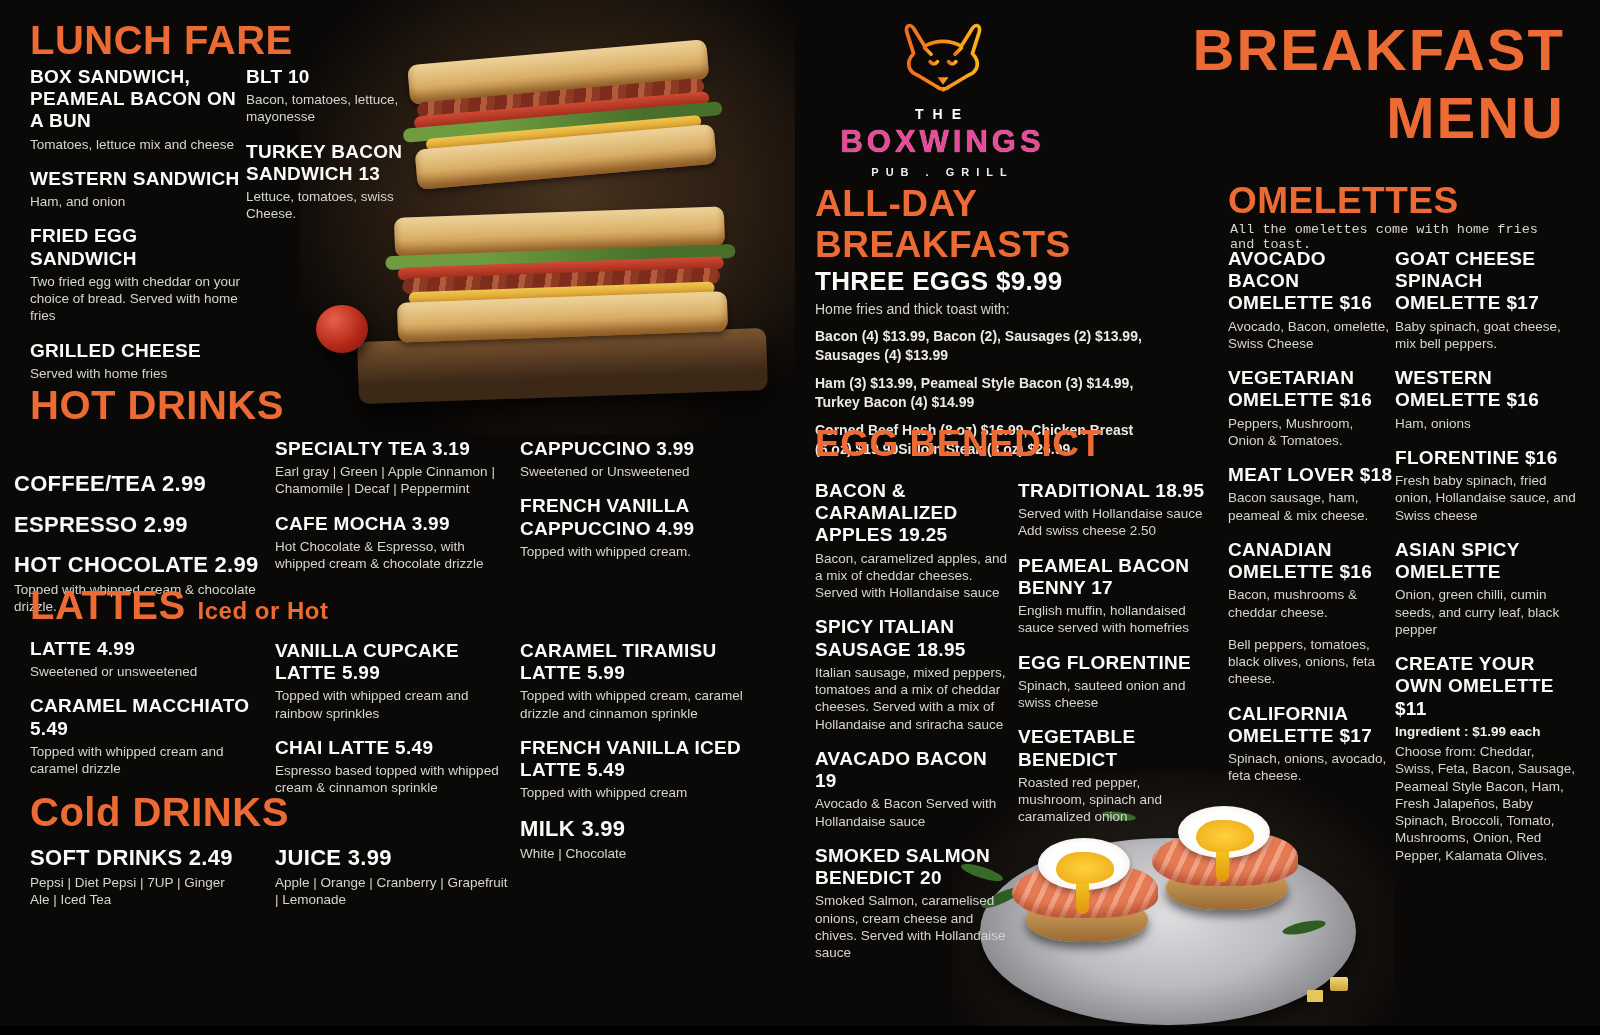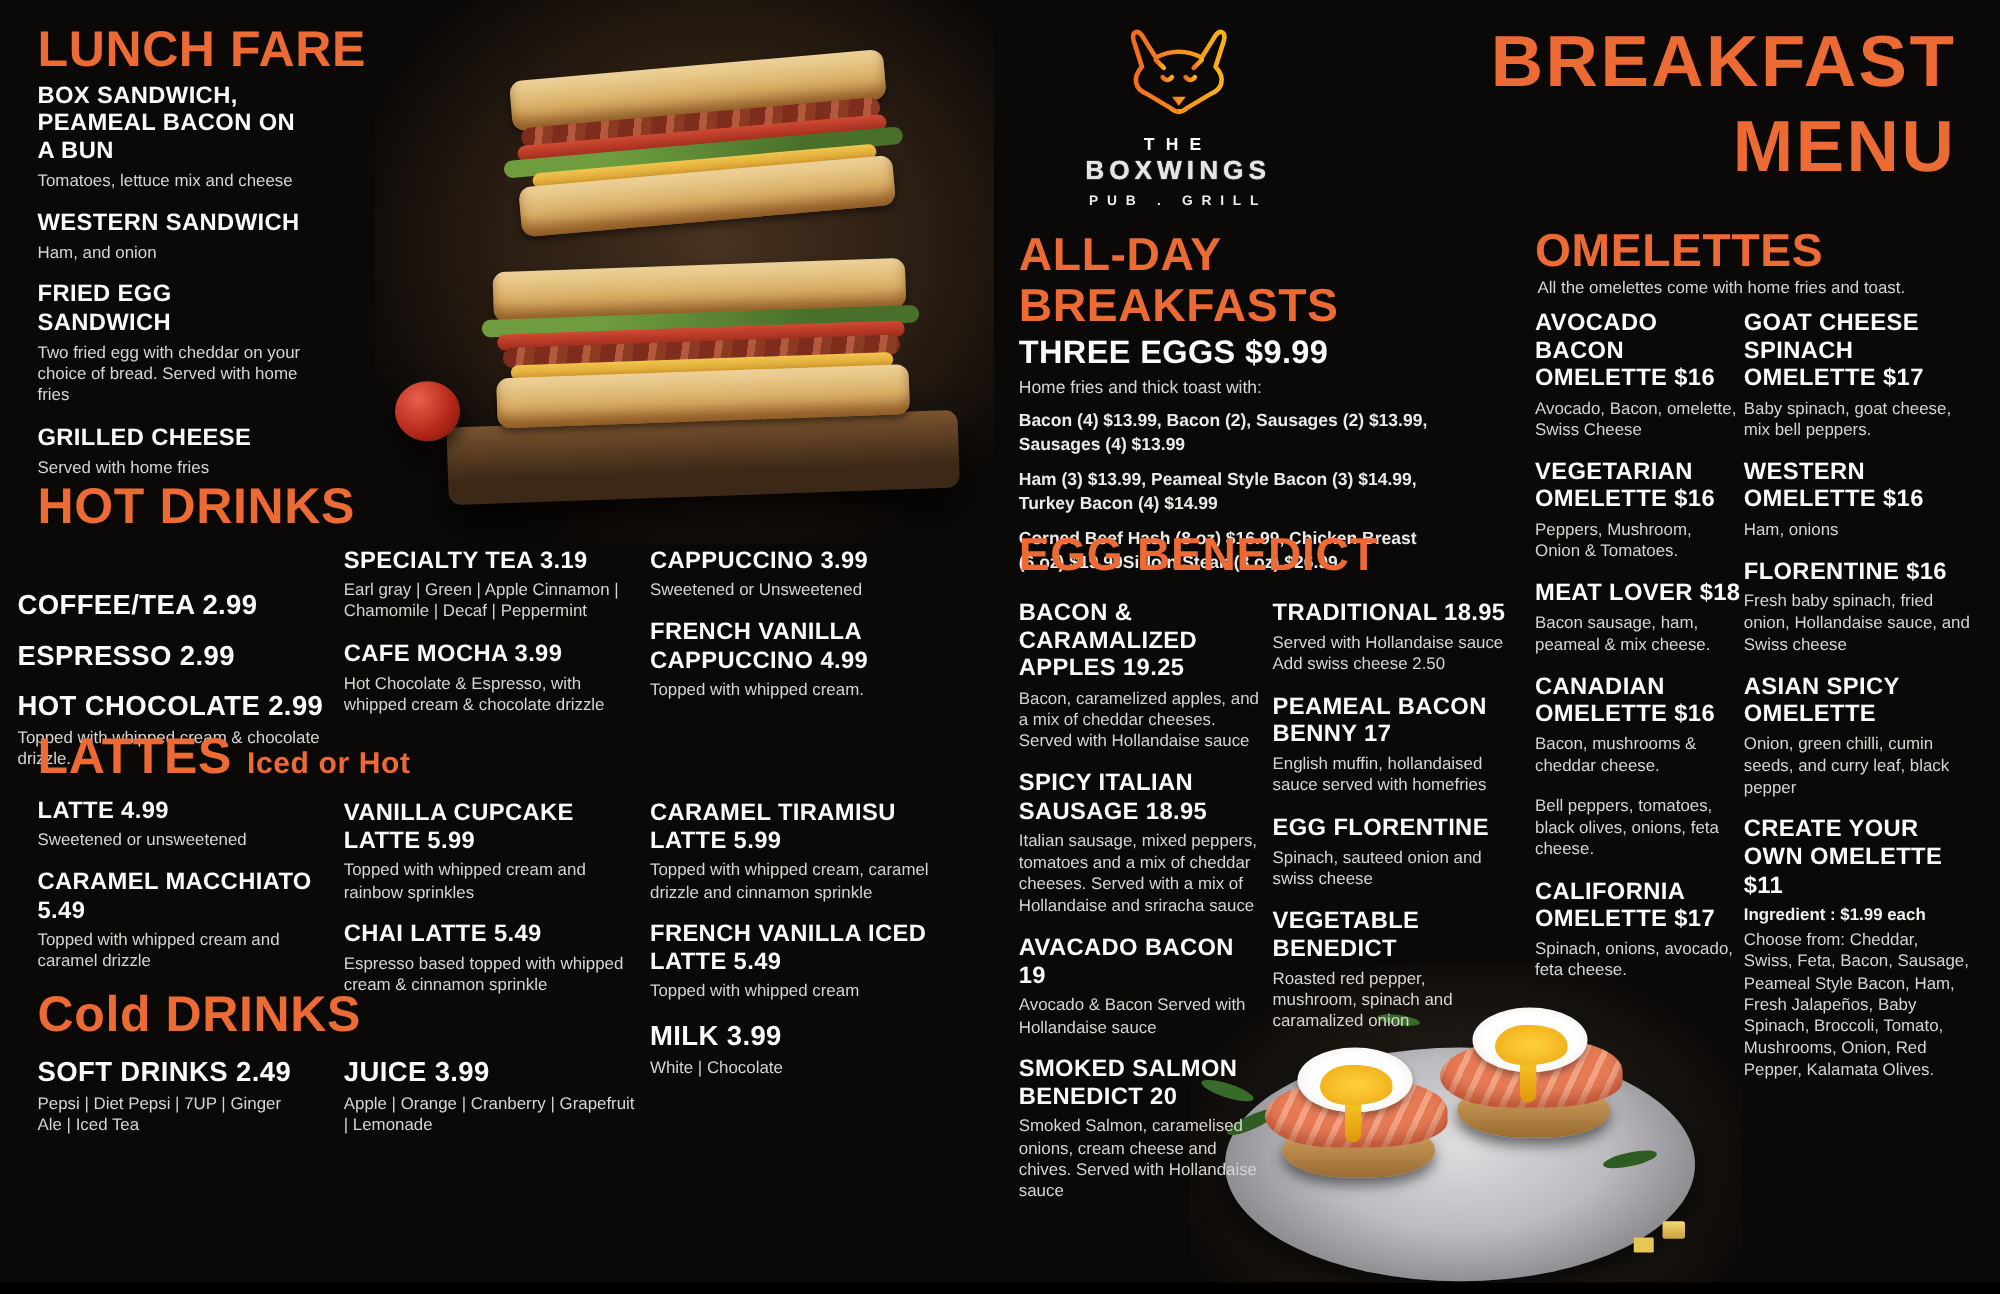--- a/index.html
+++ b/index.html
@@ -38,32 +38,32 @@
   #lat-c1{left:30px;top:638px;width:238px;}
   #lat-c2{left:275px;top:640px;width:240px;}
   #lat-c3{left:520px;top:640px;width:240px;}
   #cold-title{left:30px;top:792px;}
   #cold-c1{left:30px;top:845px;width:215px;}
   #cold-c2{left:275px;top:845px;width:238px;}
   #cold-c3{left:520px;top:816px;width:190px;}
 
   #logo{left:820px;top:20px;width:245px;text-align:center;}
   .logo-the{font-size:14px;font-weight:bold;color:#fff;letter-spacing:9px;margin-top:6px;}
-  .logo-name{font-size:21px;font-weight:bold;color:#e5e5e5;letter-spacing:4px;margin-top:2px;text-shadow:0 0 1px #fff;}
+  .logo-name{font-size:31px;font-weight:bold;color:#ec4899;letter-spacing:4px;margin-top:2px;text-shadow:0 0 1px #fff;}
   .logo-tag{font-size:11px;font-weight:bold;color:#EDEDED;letter-spacing:7px;margin-top:6px;}
 
   #allday-title{left:815px;top:183px;width:340px;}
   #allday-body{left:815px;top:266px;width:335px;}
   #benedict-title{left:815px;top:423px;}
   #ben-c1{left:815px;top:480px;width:198px;}
   #ben-c2{left:1018px;top:480px;width:190px;}
 
   #page-title{left:1150px;top:16px;width:415px;text-align:right;font-size:58px;font-weight:bold;color:var(--accent);line-height:1.17;letter-spacing:2px;}
   #om-title{left:1228px;top:180px;}
-  #om-sub{left:1230px;top:222px;width:335px;font-size:13.5px;color:var(--muted);}
+  #om-sub{left:1230px;top:222px;width:335px;font-size:13.5px;color:var(--muted);font-family:Liberation Mono, monospace;}
   #om-c1{left:1228px;top:248px;width:165px;}
   #om-c2{left:1395px;top:248px;width:182px;}
 
   
   #photo-sandwich{left:300px;top:0;width:495px;height:435px;
     background:radial-gradient(ellipse at 55% 45%, #46321f 0%, #2a1d12 45%, rgba(11,9,8,0) 78%);}
   .board{position:absolute;left:58px;right:28px;bottom:38px;height:62px;
     background:linear-gradient(180deg,#7a5430,#3c2817 70%);border-radius:10px;
     transform:rotate(-2deg);box-shadow:0 16px 30px rgba(0,0,0,.85);}
   .sw{position:absolute;}
@@ -175,20 +175,30 @@
     <div class="item">
       <div class="name">FRIED EGG SANDWICH</div>
       <div class="desc">Two fried egg with cheddar on your choice of bread. Served with home fries</div>
     </div>
     <div class="item">
       <div class="name">GRILLED CHEESE</div>
       <div class="desc">Served with home fries</div>
     </div>
   </div>
 
+  <div class="abs" id="lunch-c2">
+    <div class="item">
+      <div class="name">BLT 10</div>
+      <div class="desc">Bacon, tomatoes, lettuce, mayonesse</div>
+    </div>
+    <div class="item">
+      <div class="name">TURKEY BACON SANDWICH 13</div>
+      <div class="desc">Lettuce, tomatoes, swiss Cheese.</div>
+    </div>
+  </div>
 
   <div class="abs sec" id="hot-title">HOT DRINKS</div>
 
   <div class="abs" id="hot-c1">
     <div class="item">
       <div class="name name-big">COFFEE/TEA 2.99</div>
     </div>
     <div class="item">
       <div class="name name-big">ESPRESSO 2.99</div>
     </div>

